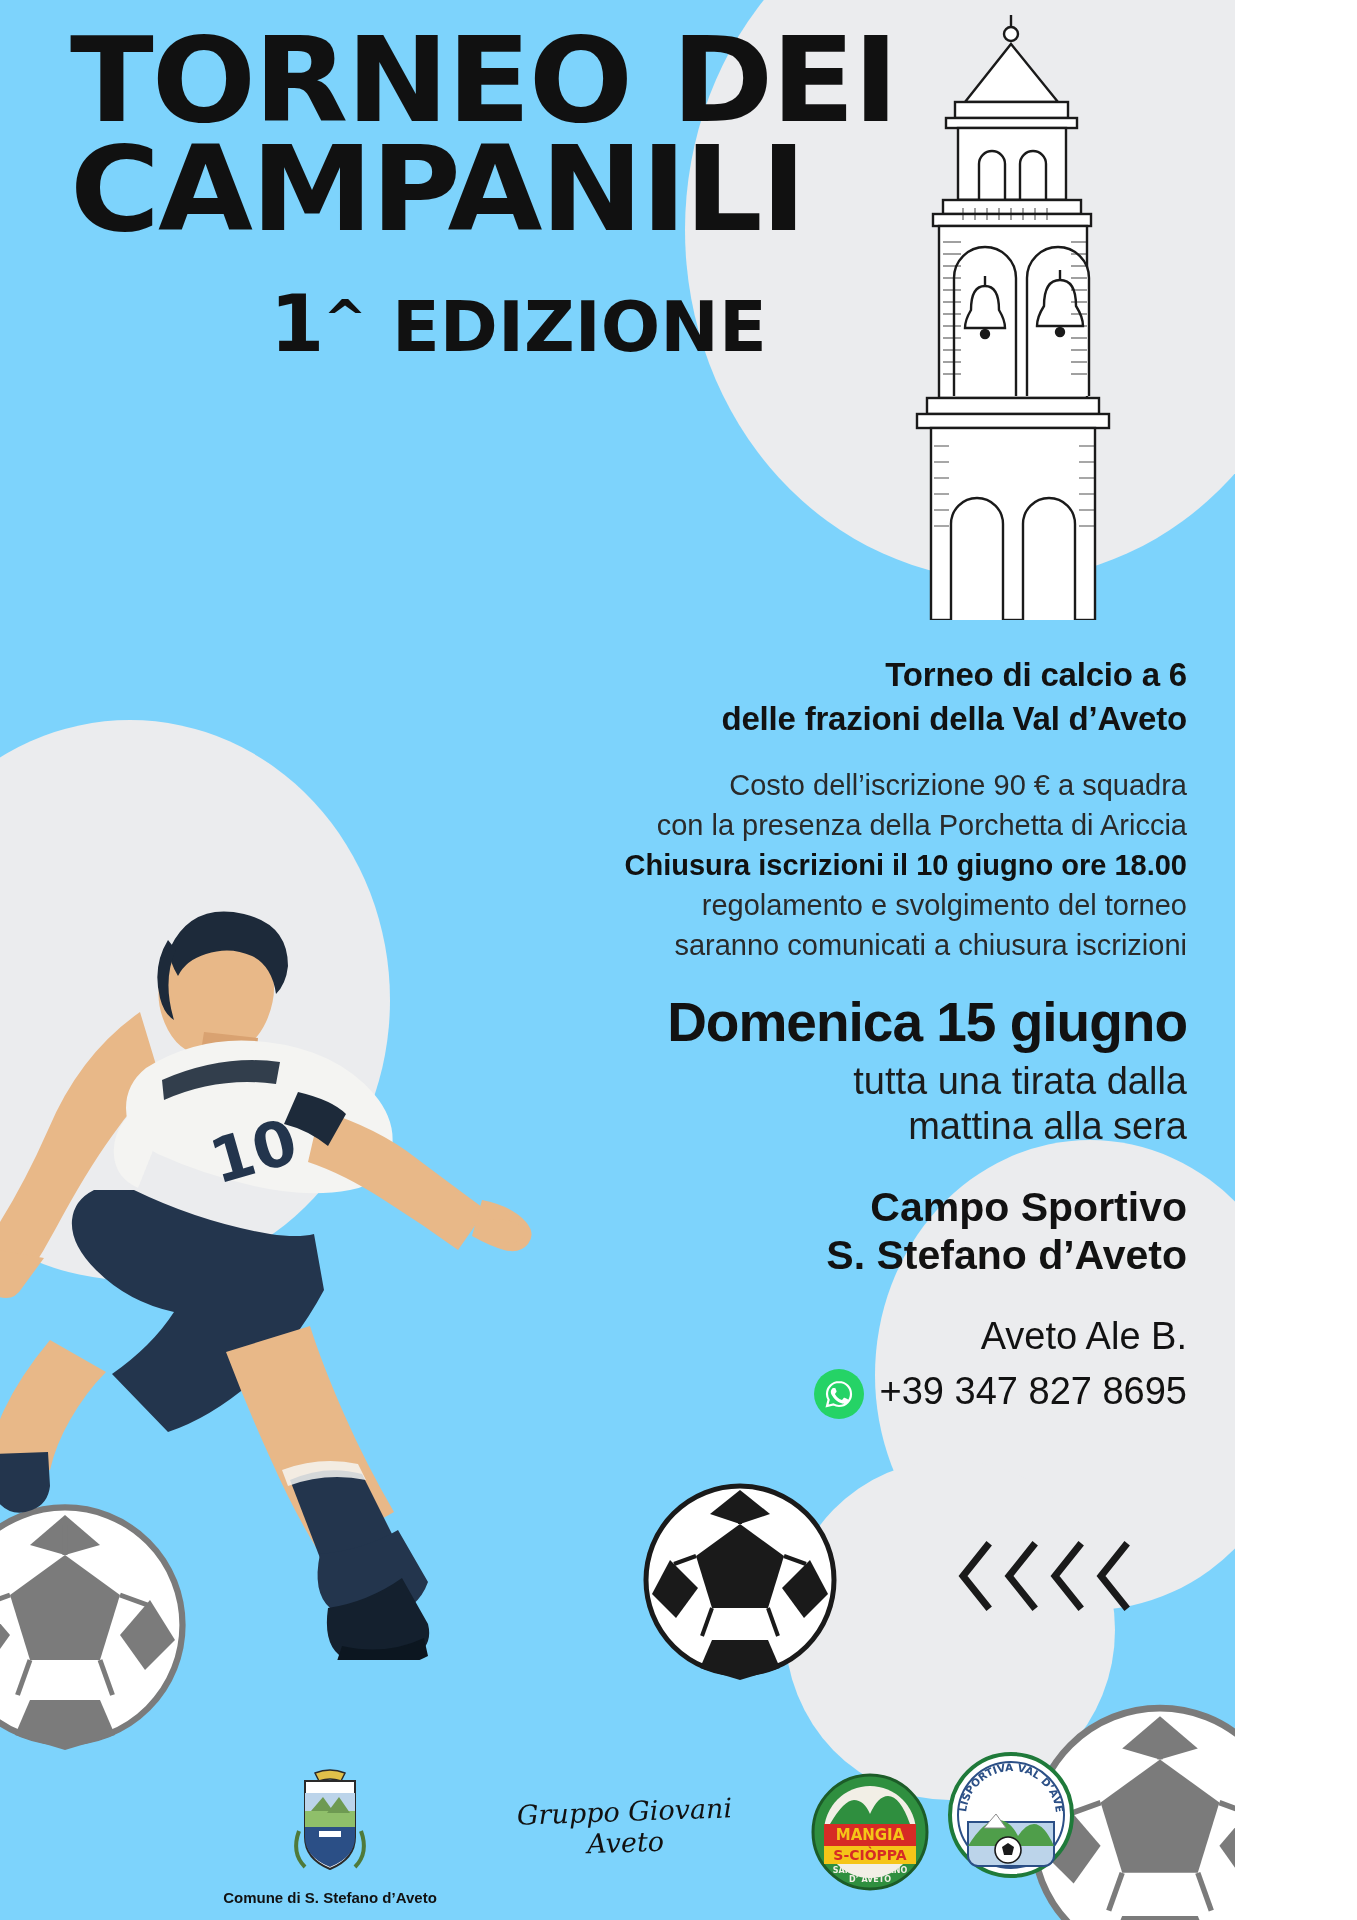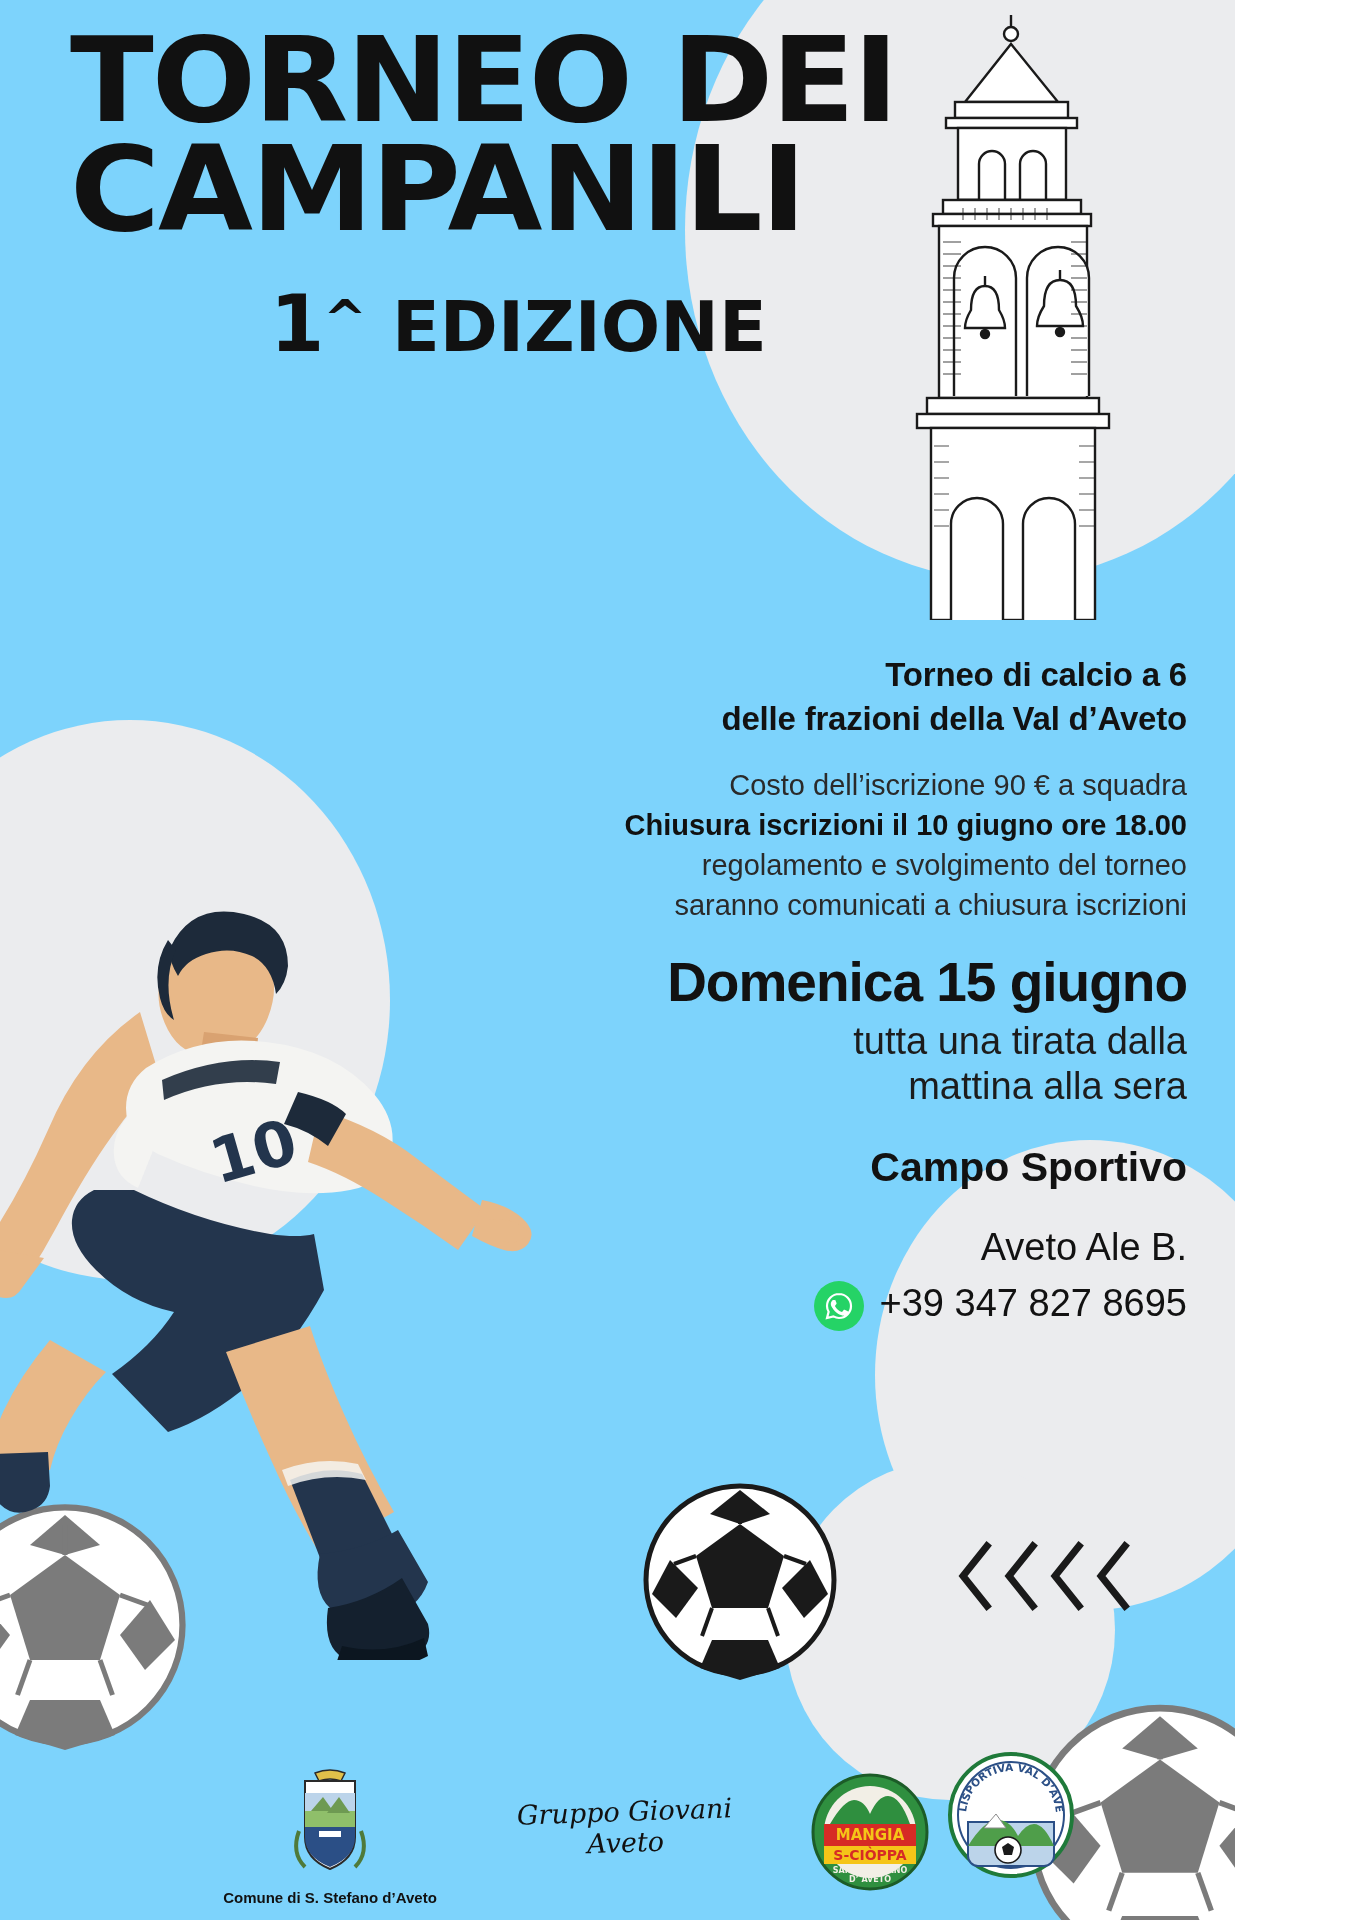--- a/index.html
+++ b/index.html
@@ -383,33 +383,35 @@
   </svg>
 
   <div class="info-col">
     <div class="info-head">
       <div>Torneo di calcio a 6</div>
       <div>delle frazioni della Val d’Aveto</div>
     </div>
 
     <div class="info-body">
       <div>Costo dell’iscrizione 90 € a squadra</div>
+      <div>con la presenza della Porchetta di Ariccia</div>
       <div class="bold">Chiusura iscrizioni il 10 giugno ore 18.00</div>
       <div>regolamento e svolgimento del torneo</div>
       <div>saranno comunicati a chiusura iscrizioni</div>
     </div>
 
     <div class="date-main">Domenica 15 giugno</div>
     <div class="date-sub">
       <div>tutta una tirata dalla</div>
       <div>mattina alla sera</div>
     </div>
 
     <div class="place">
       <div>Campo Sportivo</div>
+      <div>S. Stefano d’Aveto</div>
     </div>
 
     <div class="info-contact">
       <div>Aveto Ale B.</div>
       <div class="phone-row">
         <span class="wa-icon">
           <svg width="32" height="32" viewBox="0 0 32 32" fill="#ffffff">
             <path d="M16 4C9.4 4 4 9.4 4 16c0 2.1.6 4.1 1.6 5.8L4 28l6.4-1.6C12.1 27.4 14 28 16 28c6.6 0 12-5.4 12-12S22.6 4 16 4z" fill="none" stroke="#ffffff" stroke-width="2.2"></path>
             <path d="M12.2 10.6c-.3-.7-.6-.7-.9-.7h-.8c-.3 0-.8.1-1.2.6-.4.5-1.5 1.5-1.5 3.5s1.6 4 1.8 4.3c.2.3 3 4.8 7.4 6.5 3.7 1.4 4.4 1.1 5.2 1.1.8-.1 2.6-1.1 3-2.1.4-1 .4-1.9.3-2.1-.1-.2-.4-.3-.9-.5-.4-.2-2.6-1.3-3-1.4-.4-.2-.7-.2-1 .2-.3.5-1.1 1.4-1.4 1.7-.3.3-.5.3-.9.1-.5-.2-2-.7-3.7-2.3-1.4-1.2-2.3-2.7-2.5-3.2-.3-.5 0-.7.2-.9.2-.2.5-.5.7-.8.2-.3.3-.5.5-.8.1-.3.1-.6 0-.8-.2-.3-1-2.5-1.3-3.4z"></path>
           </svg>

